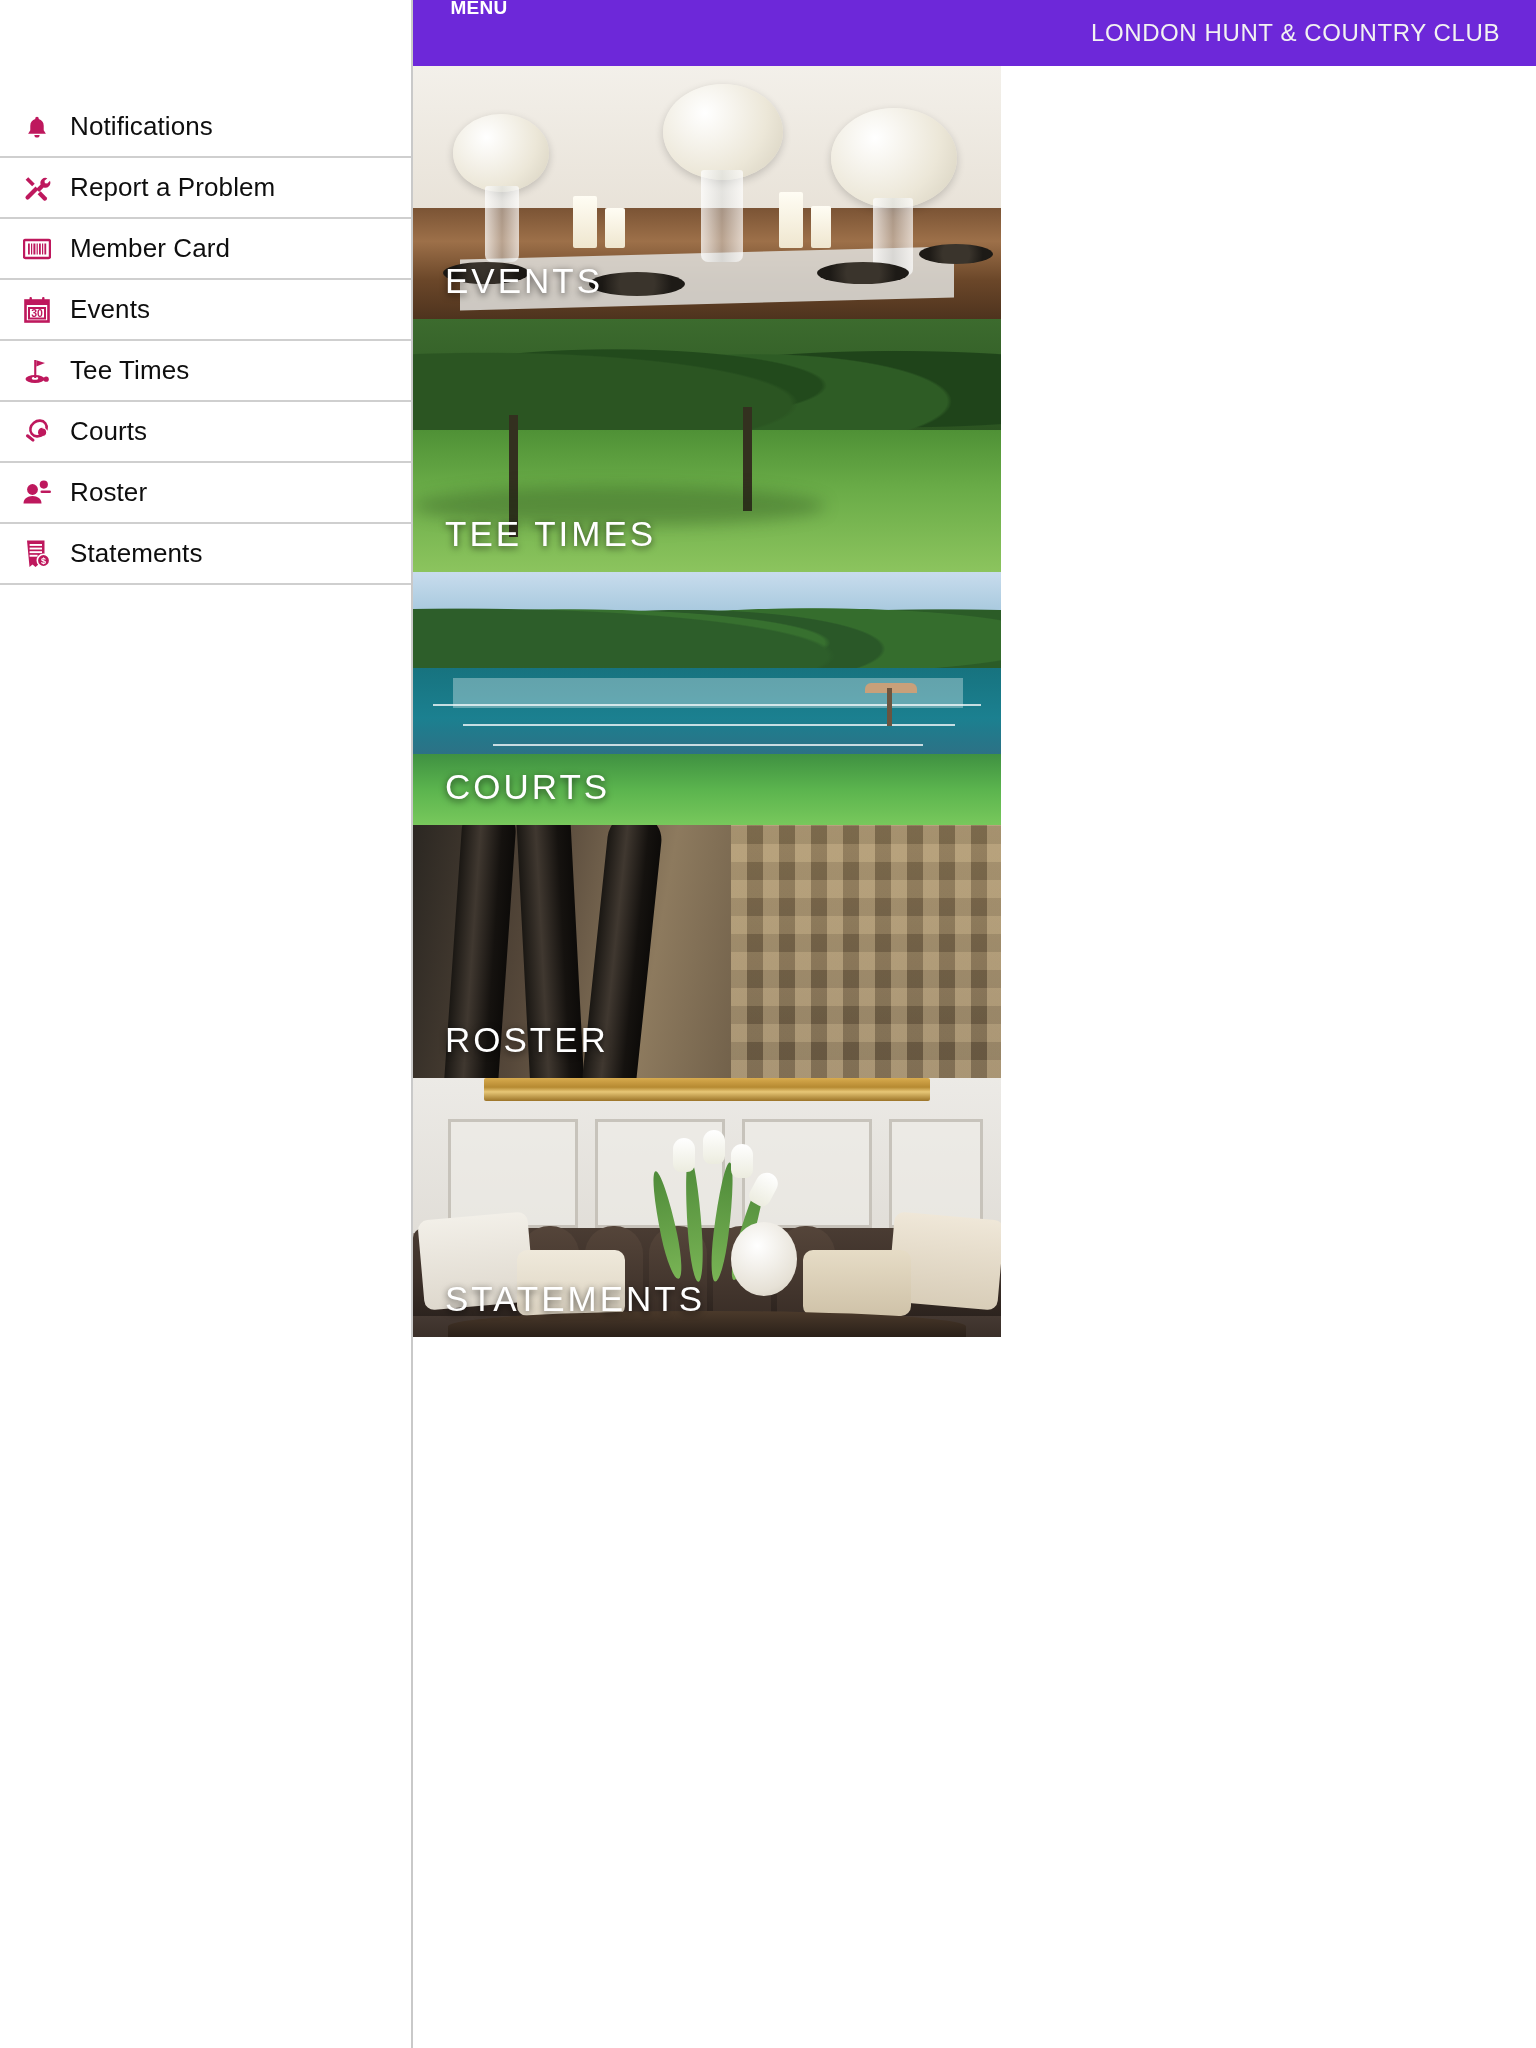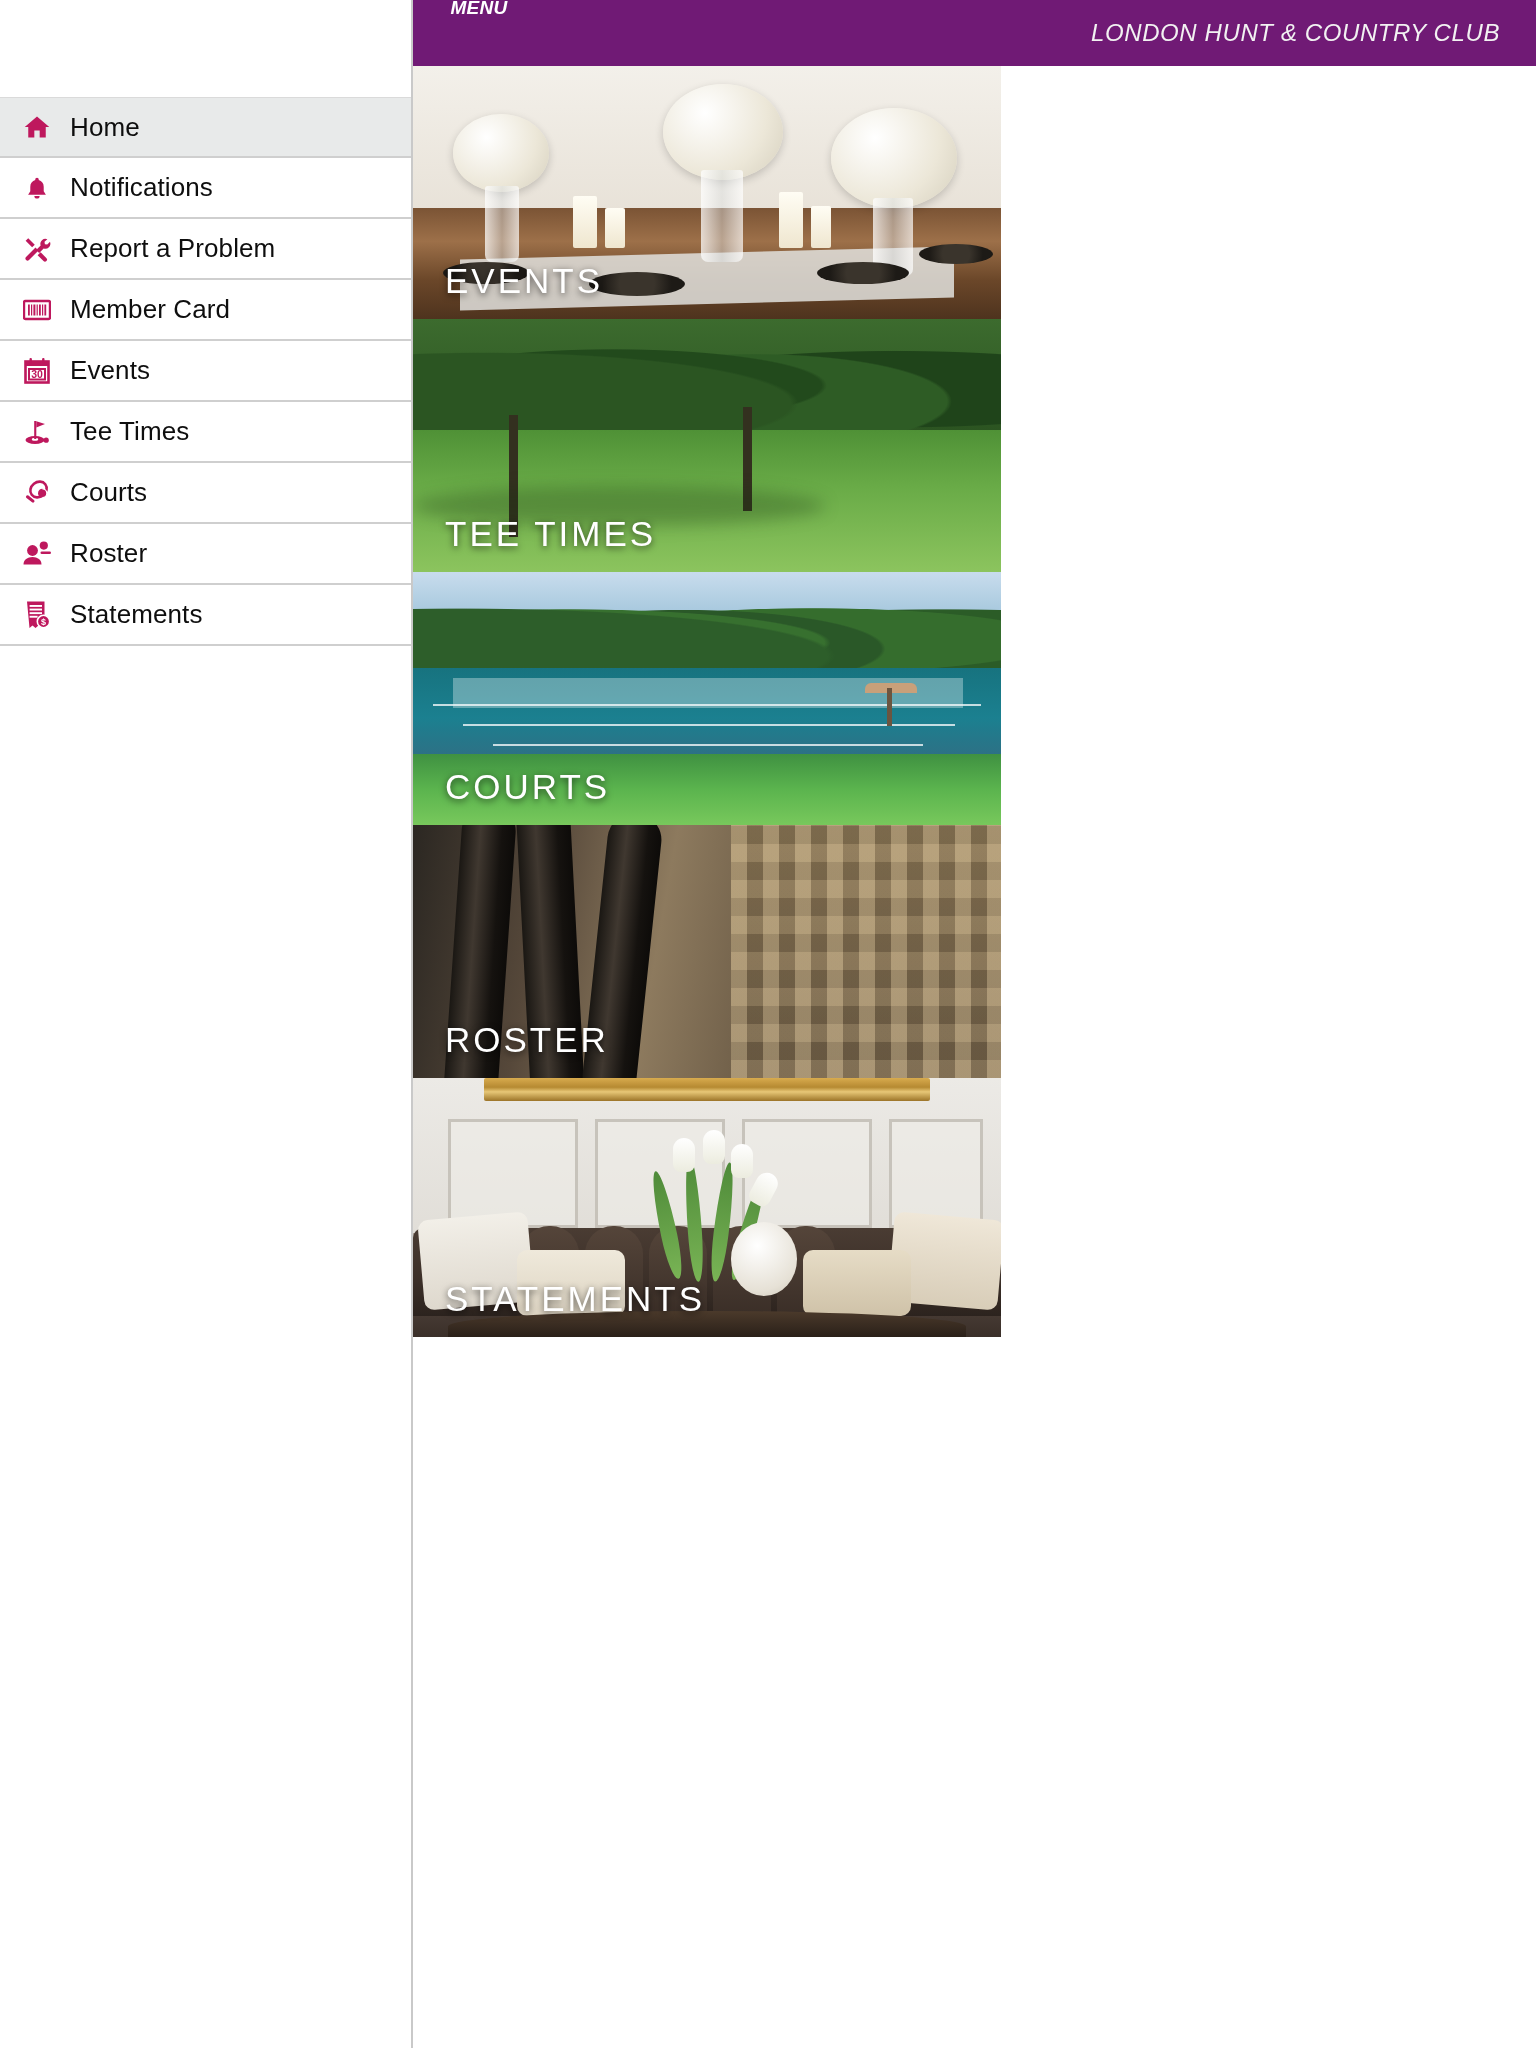--- a/index.html
+++ b/index.html
@@ -81,23 +81,23 @@
   }
   .battery::after {
     content: ""; position: absolute; right: -6px; top: 5px;
     width: 4px; height: 8px; background: #ffffff;
     border-radius: 0 2px 2px 0;
   }
   .battery-fill { height: 100%; background: #ffffff; border-radius: 1px; }
 
   .appbar {
     height: 66px;
-    background: #701a75;
-    position: relative;
-    display: flex; align-items: center; font-style: italic;
+    background: #6d28d9;
+    position: relative;
+    display: flex; align-items: center;
   }
   .menu-btn {
     position: absolute; left: 33px; top: -2px;
     width: 66px;
     display: flex; flex-direction: column; align-items: center;
     cursor: pointer;
   }
   .bars { width: 60px; }
   .bar { height: 9px; background: #ffffff; margin-bottom: 6px; border-radius: 1px; }
   .menu-btn-label {
@@ -222,28 +222,20 @@
 </style>
 </head>
 <body>
 
 <div id="app">
 
   <nav class="sidebar">
     <div class="sidebar-top-gap"></div>
     <div class="menu-list">
 
-      <div class="menu-item active">
-        <span class="menu-icon">
-          <svg width="30" height="28" viewBox="0 0 24 24" fill="currentColor">
-            <path d="M12 3 L1.5 12 h3 V21 h5.2 v-6 h4.6 v6 H19.5 V12 h3 Z"></path>
-          </svg>
-        </span>
-        <span class="menu-label">Home</span>
-      </div>
 
       <div class="menu-item">
         <span class="menu-icon">
           <svg width="26" height="28" viewBox="0 0 24 24" fill="currentColor">
             <path d="M12 2.5c-.9 0-1.6.7-1.6 1.6v.6C7.6 5.4 5.8 7.8 5.8 10.9v4.2L3.8 18.2h16.4l-2-3.1v-4.2c0-3.1-1.8-5.5-4.6-6.2v-.6c0-.9-.7-1.6-1.6-1.6z"></path>
             <path d="M9.6 19.3a2.4 2.4 0 0 0 4.8 0z"></path>
           </svg>
         </span>
         <span class="menu-label">Notifications</span>
       </div>

